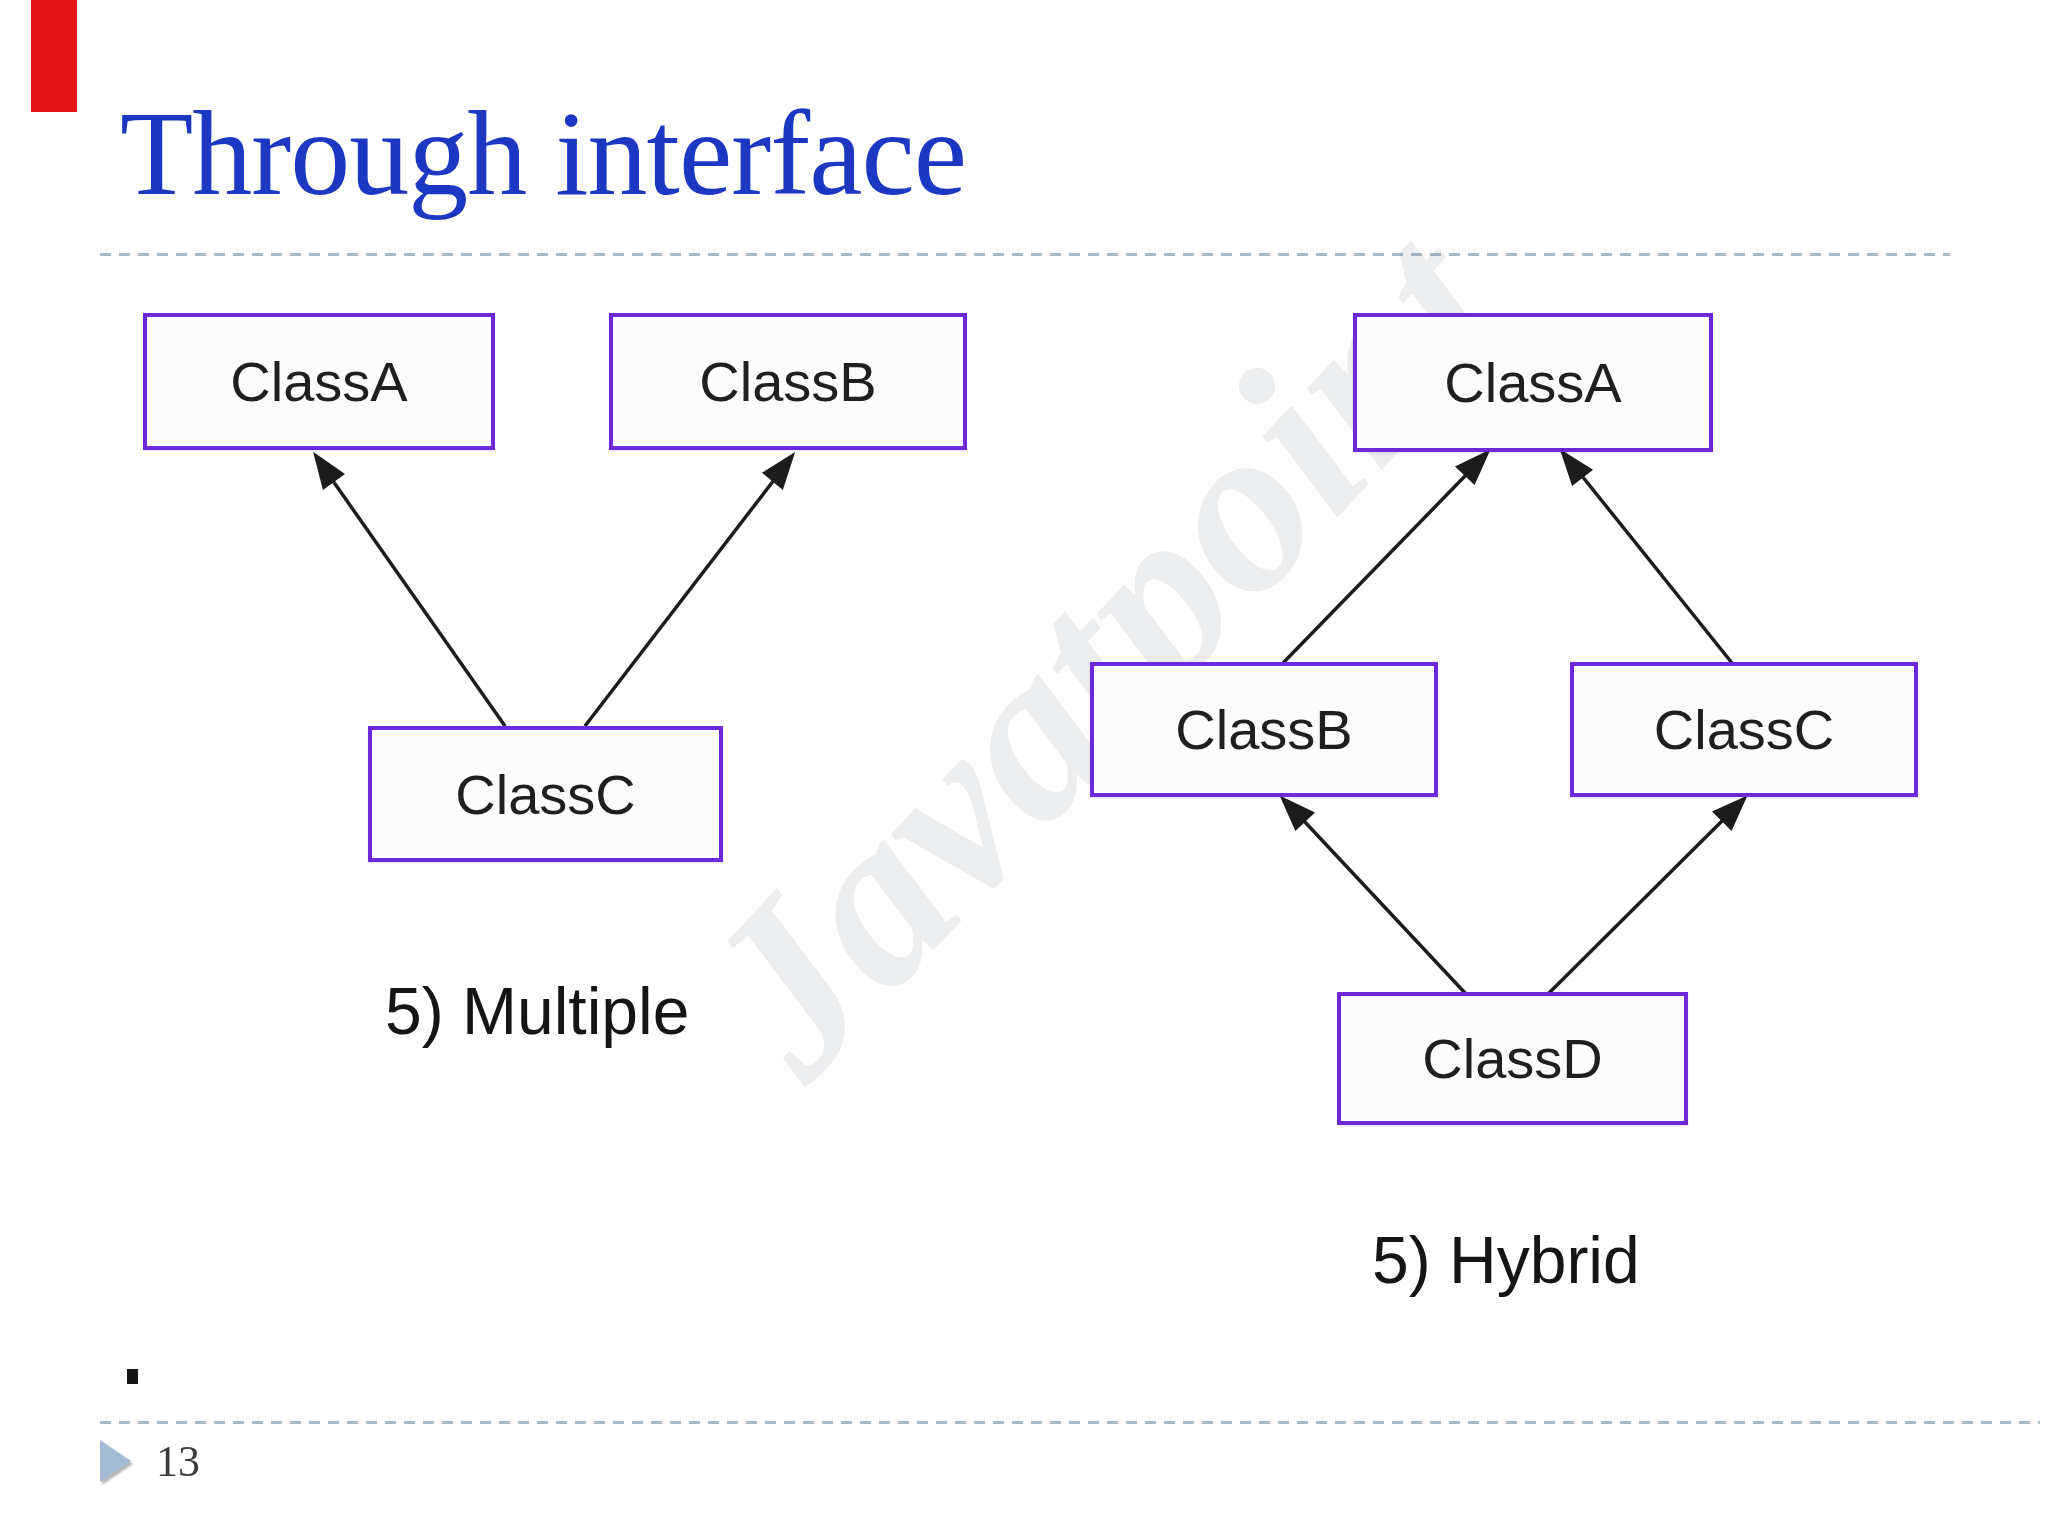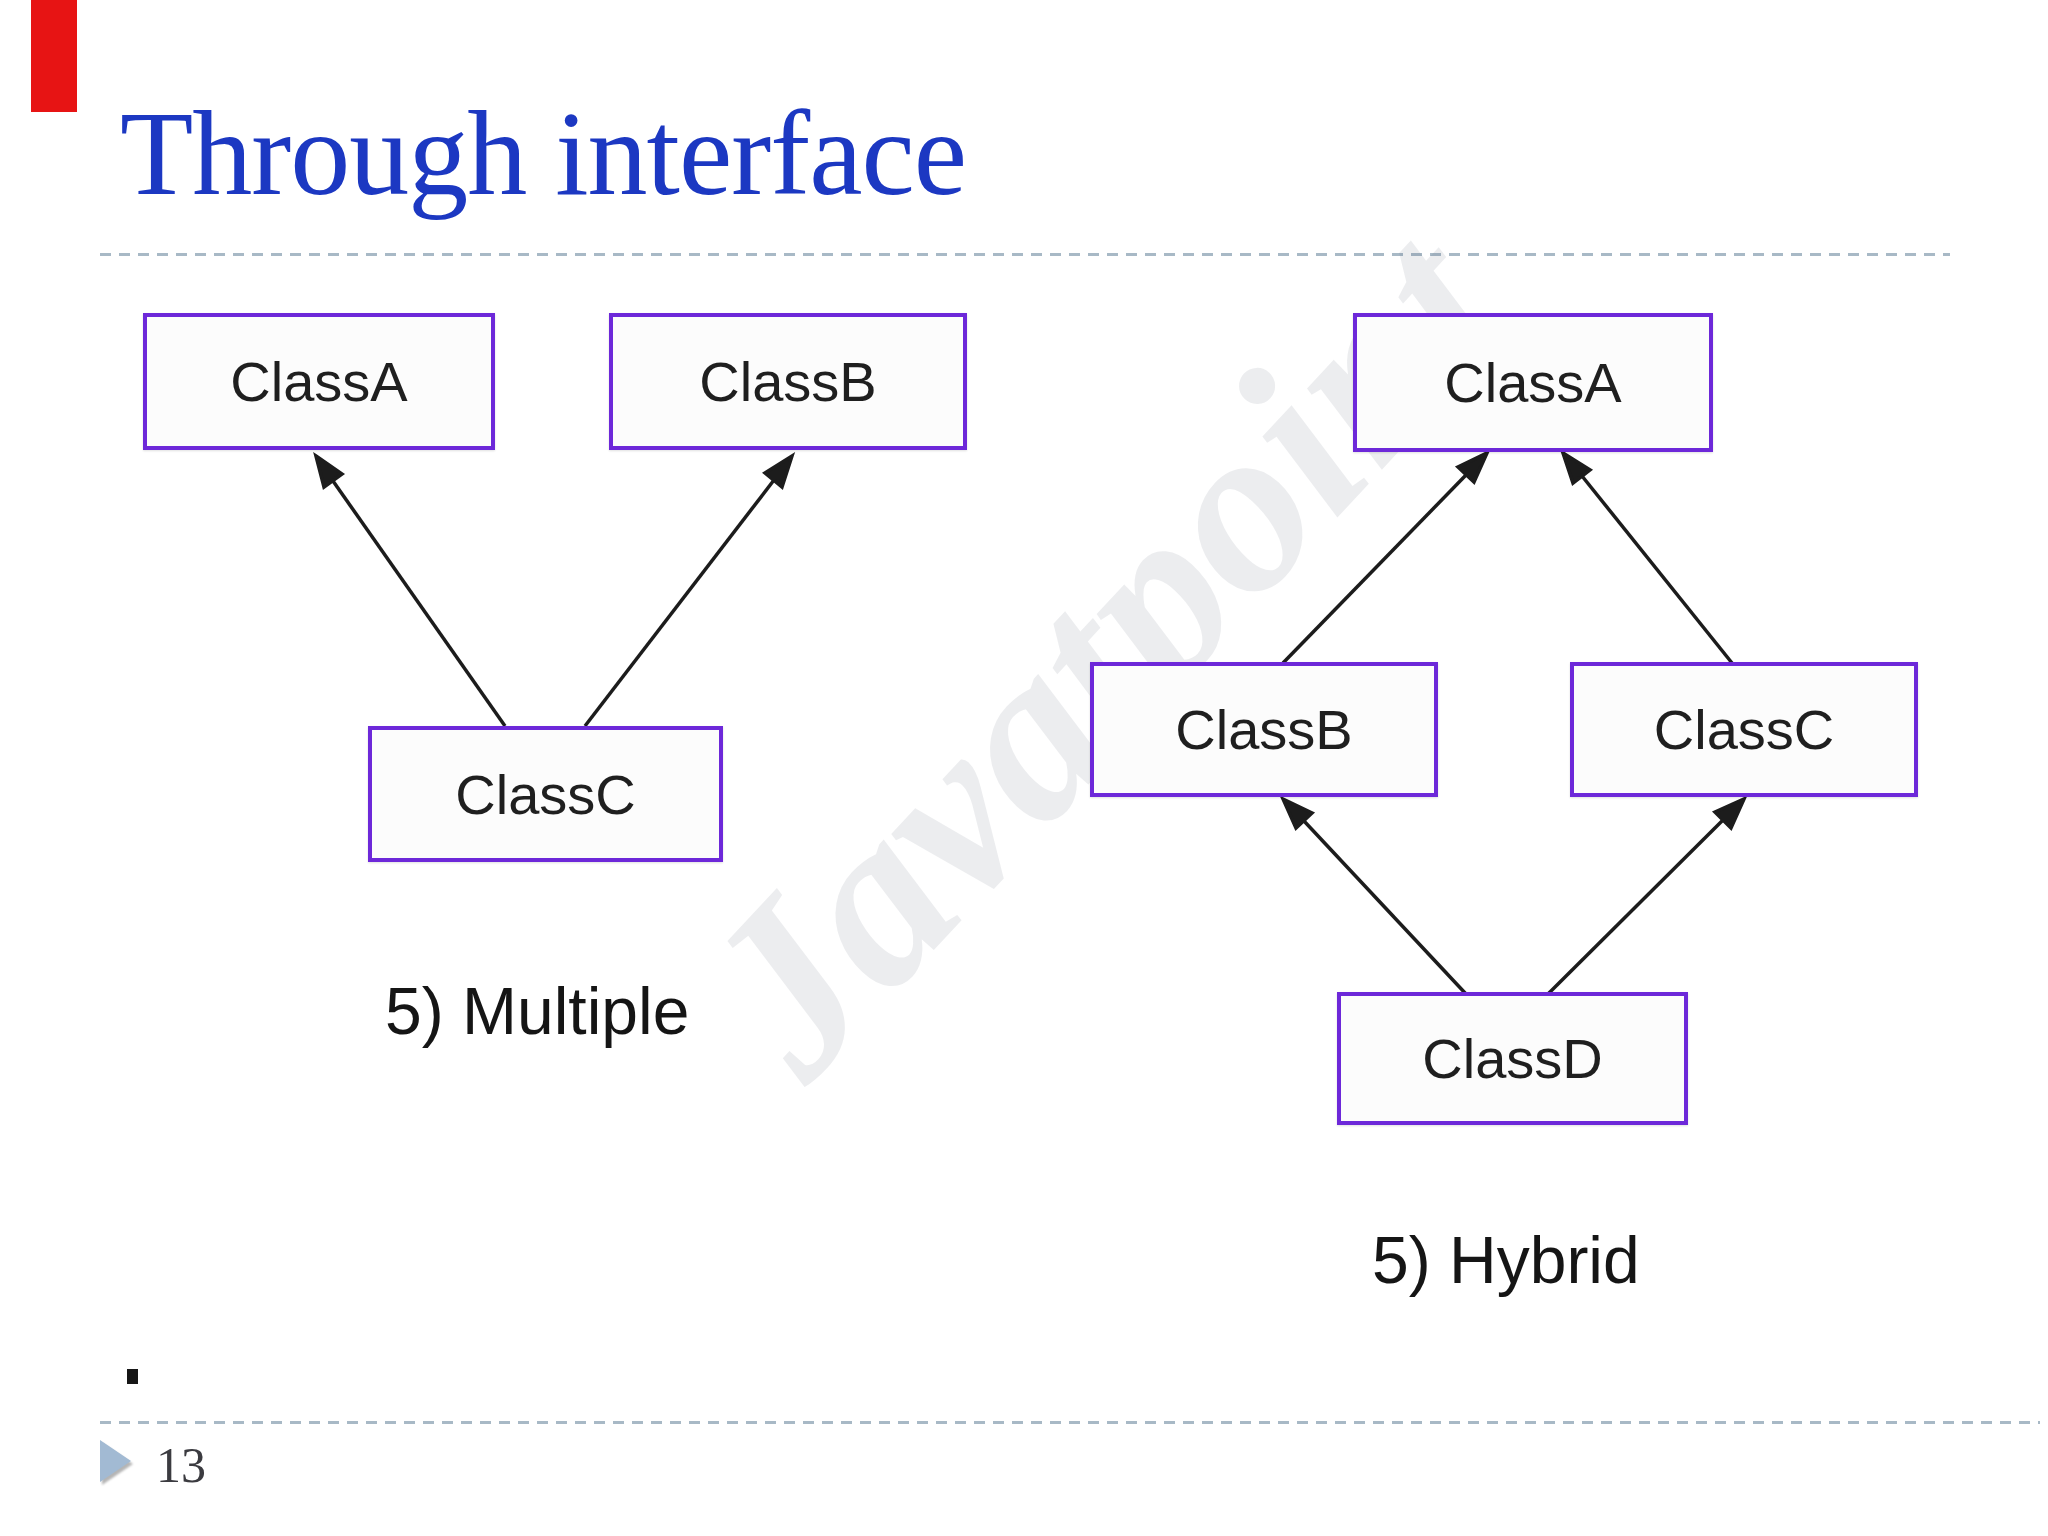--- a/index.html
+++ b/index.html
@@ -22,21 +22,21 @@
       font-family:"Liberation Serif",serif;font-style:italic;font-weight:bold;
       font-size:240px;color:rgba(100,110,125,0.12);text-align:center;
       pointer-events:none;user-select:none;}
   .arrow-layer{left:0;top:0;width:2048px;height:1536px;}
   .stray-mark{left:127px;top:1369px;width:11px;height:15px;background:#161616;}
   .footer-triangle{left:100px;top:1440px;width:0;height:0;
       border-top:21px solid transparent;border-bottom:21px solid transparent;
       border-left:31px solid #a2bad3;
       filter:drop-shadow(2px 3px 1px rgba(90,90,90,0.45));}
   .page-number{left:156px;top:1436px;font-family:"Liberation Serif","DejaVu Serif",serif;
-      font-size:50px;color:#3b3b40;}
+      font-size:44px;color:#3b3b40;}
 </style>
 </head>
 <body>
 
 <div class="abs accent-bar"></div>
 
 <div class="abs page-title">Through interface</div>
 
 <div class="abs divider top"></div>
 

